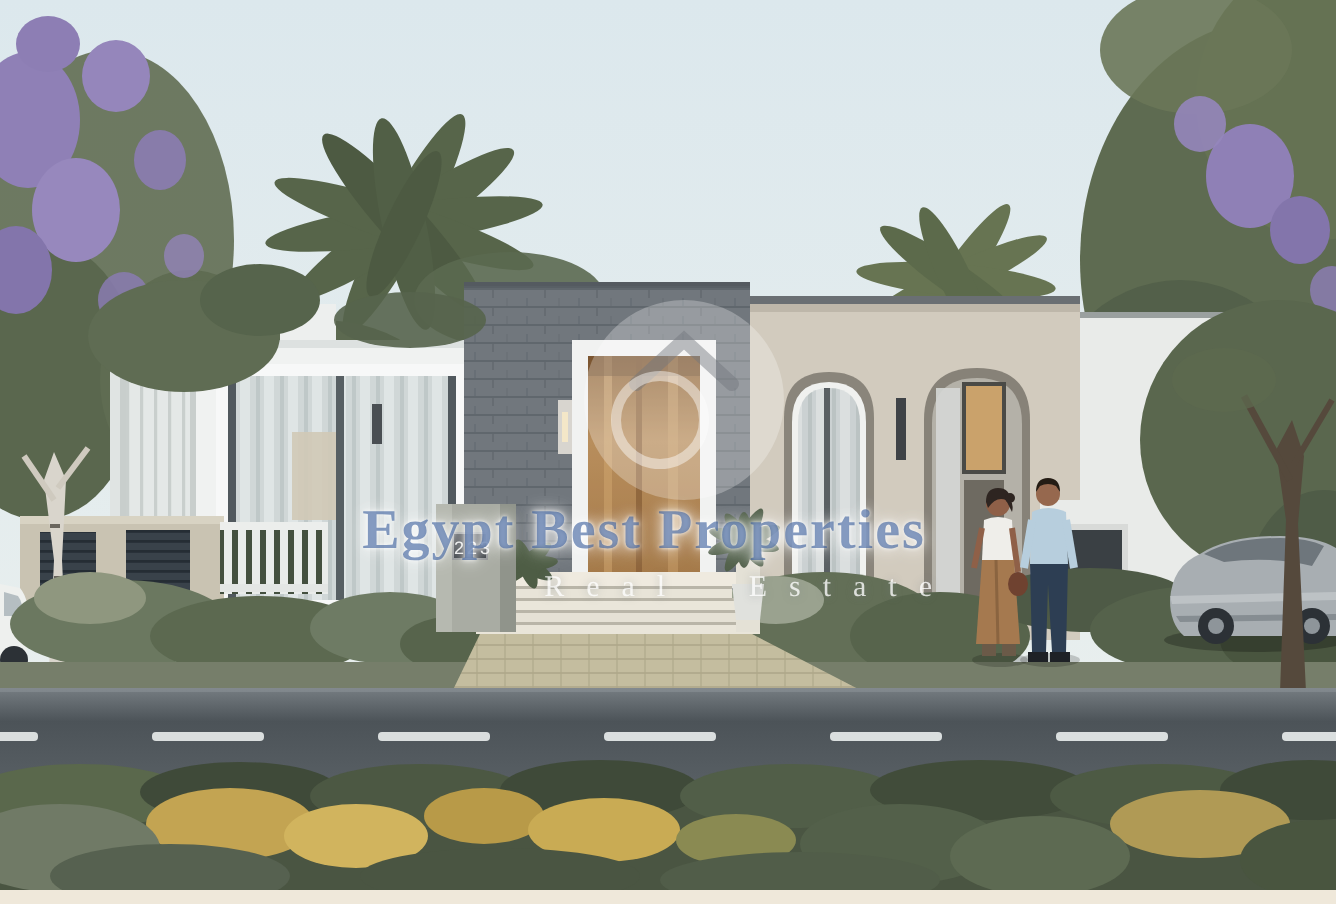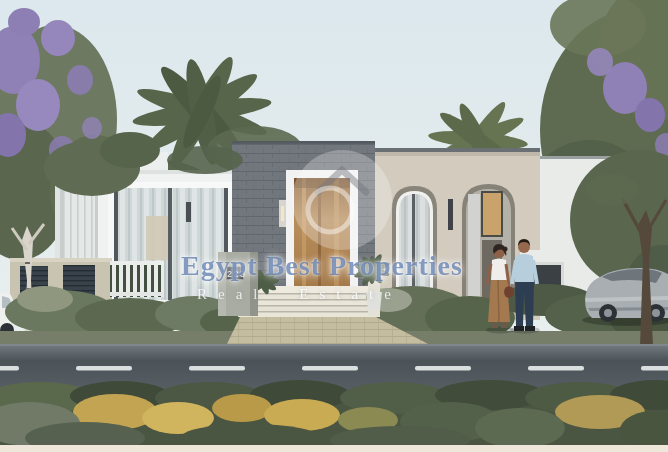--- a/index.html
+++ b/index.html
@@ -23,21 +23,21 @@
   .wm-brand{
     position:absolute;left:122px;top:250px;width:400px;
     text-align:center;
     font-family:"Liberation Serif",serif;font-weight:bold;font-size:28px;
     letter-spacing:1px;
     color:rgba(47,84,150,.58);
     text-shadow:0 0 2px rgba(255,255,255,.85),0 0 7px rgba(255,255,255,.75),0 1px 10px rgba(255,255,255,.6);
   }
   .wm-tagline{
     position:absolute;left:197px;top:286px;width:280px;
-    text-align:left;
+    text-align:right;
     font-family:"Liberation Serif",serif;font-size:15px;
     letter-spacing:11px;word-spacing:16px;
     color:rgba(255,255,255,.78);
     text-shadow:0 0 4px rgba(120,130,135,.45);
   }
 </style>
 </head>
 <body>
 
 <div class="scene">

